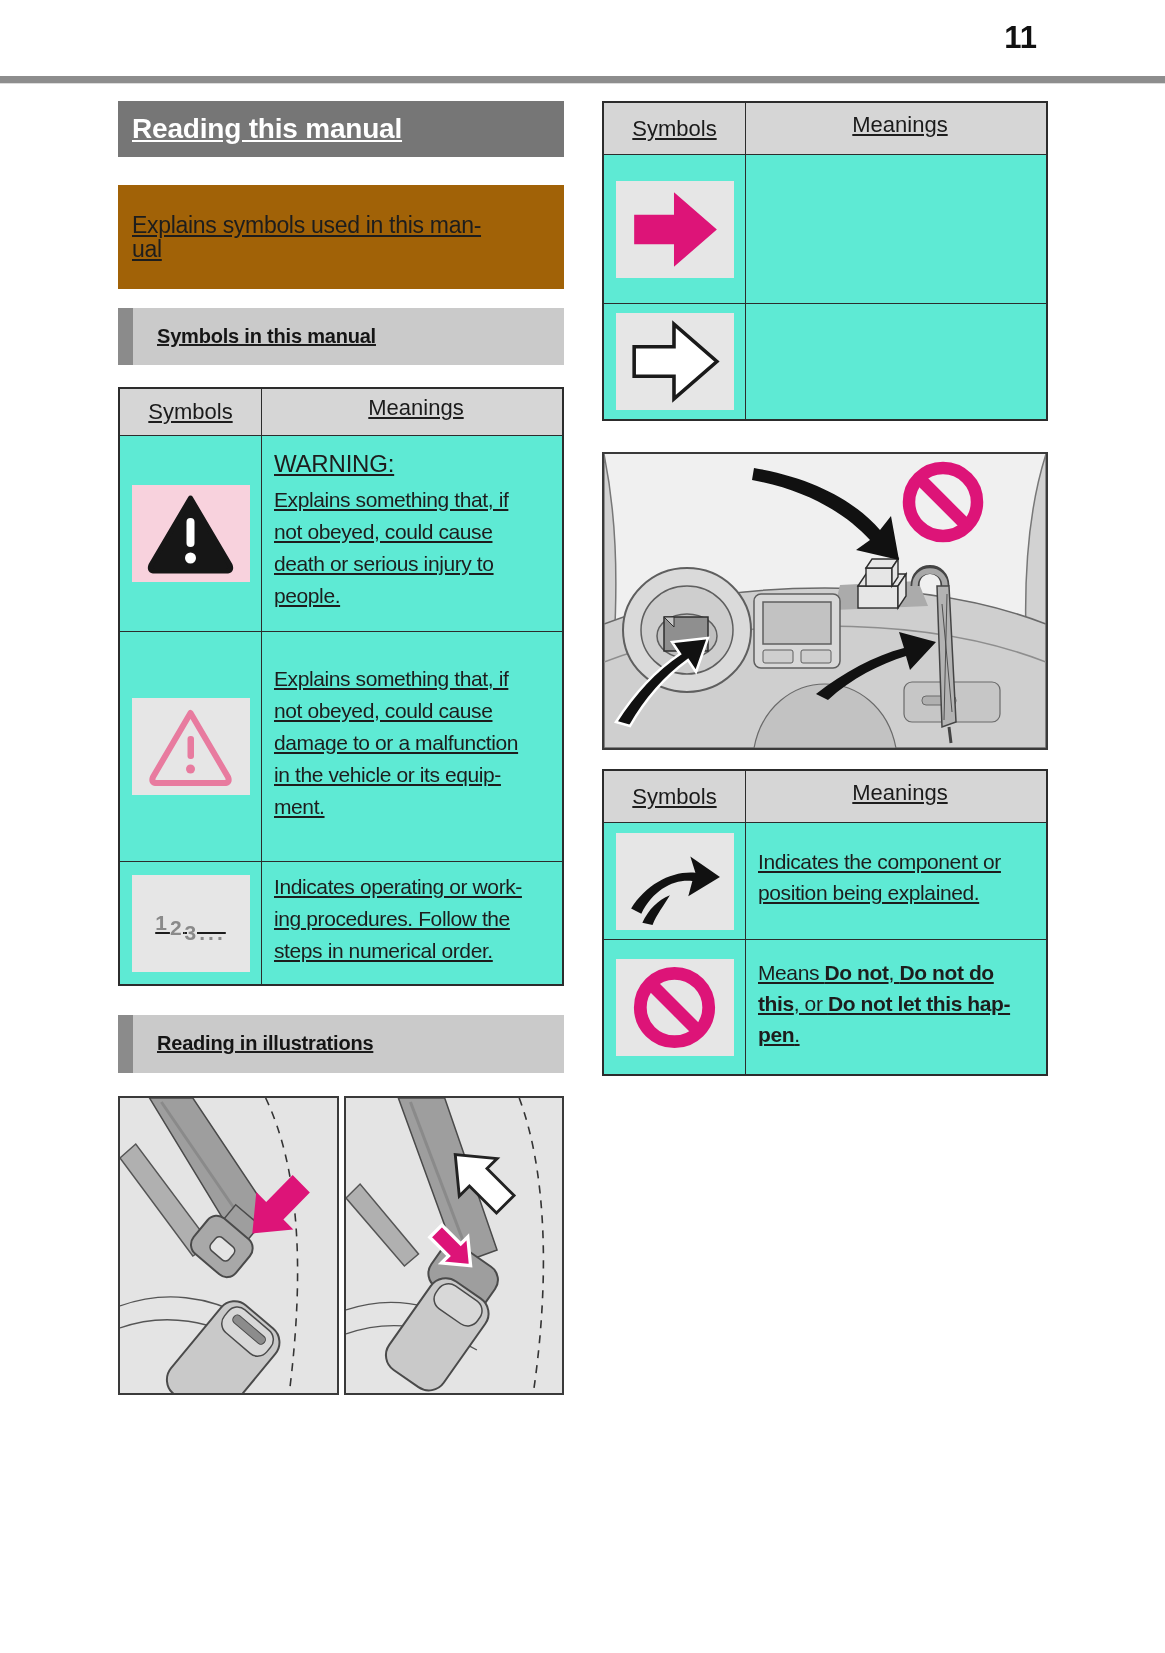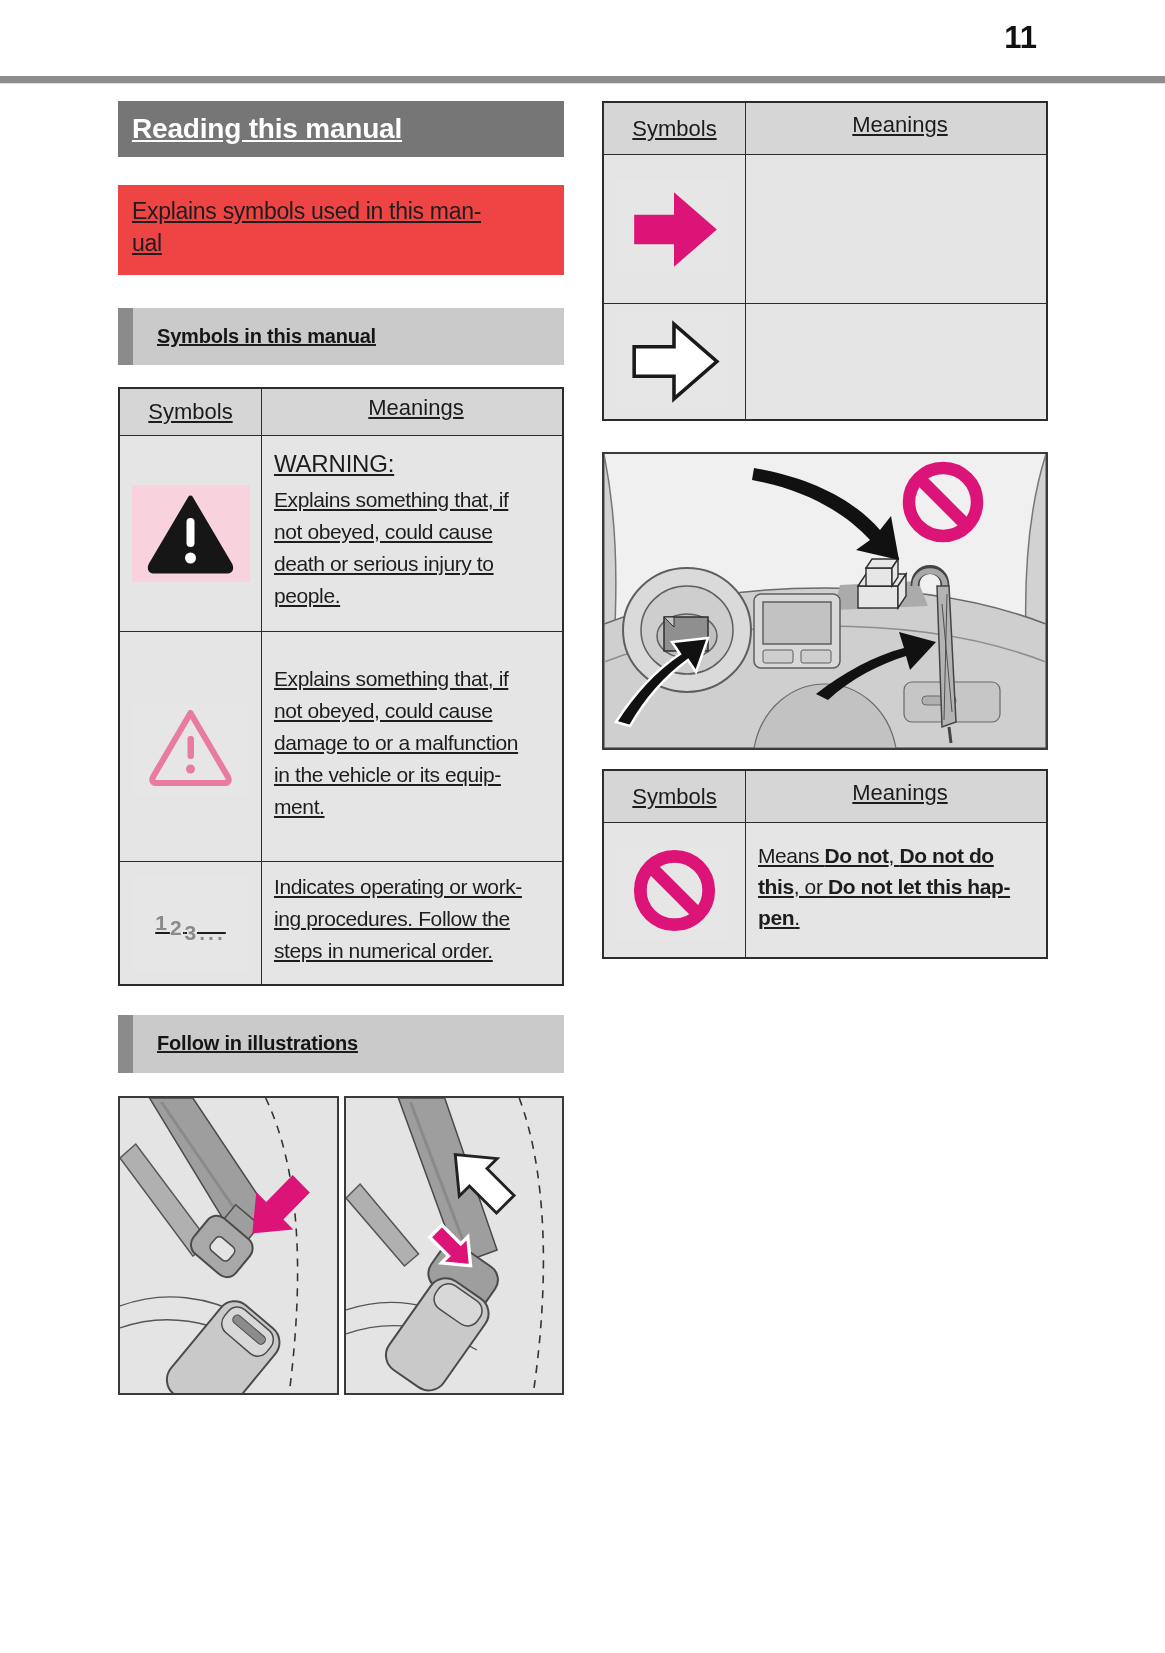--- a/index.html
+++ b/index.html
@@ -9,28 +9,28 @@
   .pagenum{position:absolute;top:20px;right:128px;font-size:31px;font-weight:bold;color:#111;}
   .top-rule{position:absolute;top:76px;left:0;width:1165px;height:7px;background:#8d8d8d;border-bottom:1px solid #dcdcdc;}
 
   .col{position:absolute;top:101px;width:446px;}
   .col-left{left:118px;}
   .col-right{left:602px;}
   .abs{position:absolute;left:0;width:446px;box-sizing:border-box;text-decoration:underline;}
 
   
   .title-bar{top:0;height:56px;background:#767676;color:#fff;font-size:28px;font-weight:bold;line-height:56px;padding-left:14px;letter-spacing:-0.2px;}
-  .intro-box{top:84px;min-height:90px;background:#ef4444;font-size:23px;line-height:32px;padding:10px 14px;white-space:pre-line;letter-spacing:-0.3px;}
+  .intro-box{top:84px;min-height:90px;background:#a16207;font-size:23px;line-height:24px;padding:28px 14px;white-space:pre-line;letter-spacing:-0.3px;}
   .sec-header{height:57px;background:#cacaca;display:flex;align-items:stretch;}
   .sec1{top:207px;} .sec2{top:914px;height:58px;}
   .sec-accent{width:15px;background:#8b8b8b;flex:0 0 15px;}
   .sec-label{font-size:20px;font-weight:bold;line-height:57px;padding-left:24px;letter-spacing:-0.2px;color:#151515;}
 
   
-  .tbl{border:2px solid #2c2c2c;background:#e5e5e5;}
+  .tbl{border:2px solid #2c2c2c;background:#5eead4;}
   .tbl1{top:286px;} .tbl2{top:0;} .tbl3{top:668px;}
   .tr{display:flex;border-top:1px solid #2c2c2c;}
   .tr:first-child{border-top:none;}
   .th{background:#d6d6d6;}
   .td-sym{width:142px;flex:0 0 142px;border-right:1px solid #2c2c2c;display:flex;align-items:center;justify-content:center;box-sizing:border-box;}
   .td-mean{flex:1;display:flex;flex-direction:column;justify-content:center;padding:0 4px 8px 12px;box-sizing:border-box;overflow:hidden;}
   .hdr-cell{font-size:22px;color:#1b1b1b;display:flex;align-items:center;justify-content:center;}
   .h46{height:46px;} .h51{height:51px;}
   .r195{height:195px;} .r229{height:229px;} .r122{height:122px;}
   .r148{height:148px;} .r115{height:115px;} .r116{height:116px;} .r134{height:134px;}
@@ -129,21 +129,21 @@
         <div class="td-mean">
           <div class="cell-text">Indicates operating or work-
 ing procedures. Follow the
 steps in numerical order.</div>
         </div>
       </div>
     </div>
 
     <div class="abs sec-header sec2">
       <div class="sec-accent"></div>
-      <div class="sec-label">Follow in illustrations</div>
+      <div class="sec-label">Reading in illustrations</div>
     </div>
 
     <div class="abs illus">
       <div class="panel">
         <svg viewBox="0 0 220 295" preserveAspectRatio="none">
           <rect width="220" height="295" fill="#e4e4e4"></rect>
           <path d="M148,0 C182,70 188,170 172,295" stroke="#333" stroke-width="1.6" stroke-dasharray="8,7" fill="none"></path>
           <path d="M0,208 C45,192 90,198 130,220" stroke="#555" stroke-width="1.3" fill="none"></path>
           <path d="M0,230 C45,214 95,222 135,248" stroke="#555" stroke-width="1.3" fill="none"></path>
           <polygon points="0,60 16,46 92,146 74,158" fill="#b0b0b0" stroke="#555" stroke-width="1.5"></polygon>
@@ -261,20 +261,34 @@
         <path d="M212,240 C240,218 270,202 300,194 L295,178 L332,188 L306,216 L302,202 C276,210 248,224 224,246 Z" fill="#111"></path>
         <path d="M12,268 C30,240 52,216 76,200 L68,188 L104,184 L92,218 L84,206 C62,222 42,244 26,272 Z" fill="#111" stroke="#fff" stroke-width="2.5"></path>
       </svg>
     </div>
 
     <div class="abs tbl tbl3">
       <div class="tr th h51">
         <div class="td-sym hdr-cell">Symbols</div>
         <div class="td-mean hdr-cell" style="align-items:center;">Meanings</div>
       </div>
+      <div class="tr r116">
+        <div class="td-sym">
+          <span class="icon-box">
+            <svg viewBox="0 0 95 95" width="97" height="97">
+              <path d="M5,74 C20,50 45,37 68,39 L63,23 L92,43 L61,62 L65,47 C47,45 27,55 15,79 Z" fill="#111"></path>
+              <path d="M16,88 C22,75 31,66 43,61 C37,71 30,80 26,90 Z" fill="#111"></path>
+            </svg>
+          </span>
+        </div>
+        <div class="td-mean">
+          <div class="cell-text">Indicates the component or
+position being explained.</div>
+        </div>
+      </div>
       <div class="tr r134">
         <div class="td-sym">
           <span class="icon-box">
             <svg viewBox="0 0 95 95" width="97" height="97">
               <circle cx="47.5" cy="47.5" r="33.5" fill="none" class="magenta-stroke" stroke-width="12.5"></circle>
               <line x1="25" y1="25" x2="70" y2="70" class="magenta-stroke" stroke-width="12.5"></line>
             </svg>
           </span>
         </div>
         <div class="td-mean">

